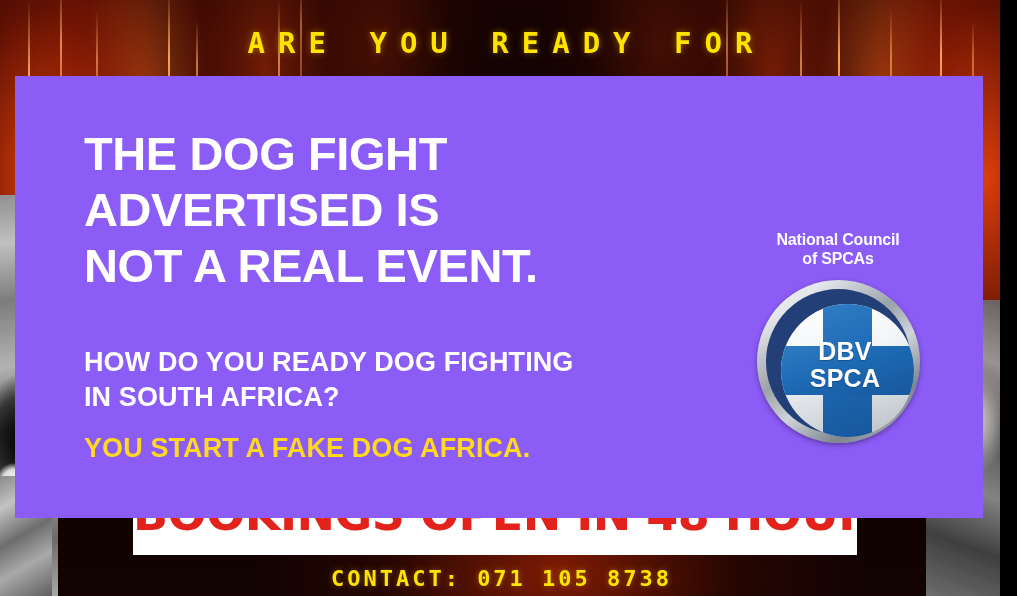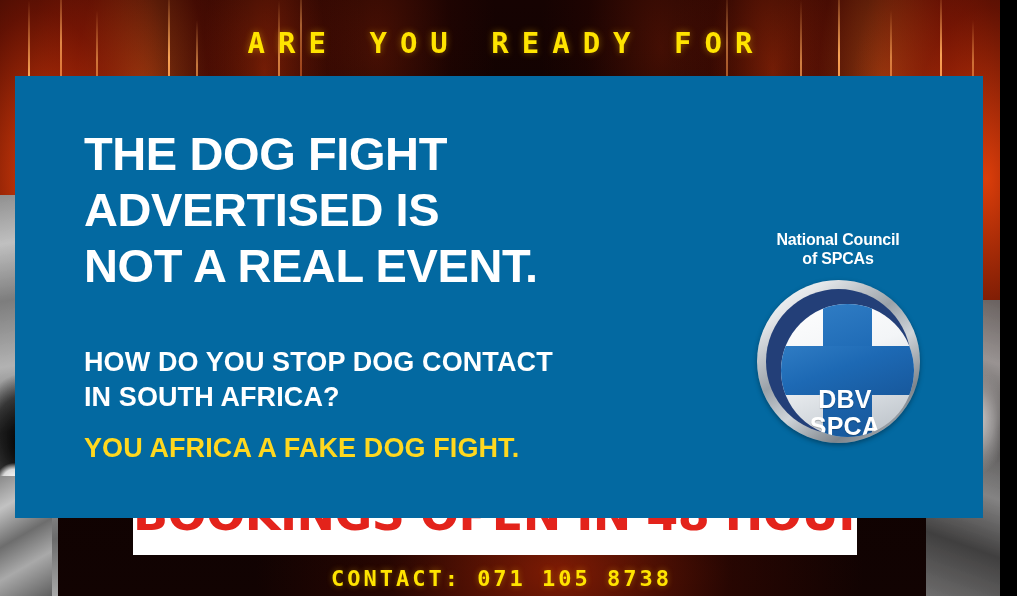--- a/index.html
+++ b/index.html
@@ -118,21 +118,21 @@
     text-indent:3px;
     line-height:1;
     text-shadow:0 0 6px rgba(255,190,0,.4);
   }
 
   
   .blue-panel {
     position:absolute;
     left:15px; top:76px;
     width:968px; height:442px;
-    background:#0369a1;
+    background:#8b5cf6;
   }
 
   .headline {
     position:absolute; left:69px; top:50px;
     color:#ffffff;
     font-family:"Liberation Sans", sans-serif;
     font-size:47px;
     font-weight:bold;
     line-height:1.19;
     letter-spacing:-0.4px;
@@ -211,21 +211,20 @@
     position:absolute; left:0; right:4px; top:34px;
     text-align:center;
     color:#ffffff;
     font-family:"Liberation Sans", sans-serif;
     font-size:25px;
     font-weight:bold;
     line-height:1.06;
     letter-spacing:.3px;
     white-space:pre-line;
     text-shadow:0 1px 1px rgba(0,0,0,.25);
-    margin-top:48px;
   }
 </style>
 </head>
 <body>
 
 <div id="poster">
 
   <div class="bg-fire">
     <div class="filament" style="left:28px;  top:0;    height:300px;"></div>
     <div class="filament" style="left:60px;  top:-20px;height:250px; opacity:.8;"></div>
@@ -255,24 +254,24 @@
   </div>
 
   <div class="contact-text">CONTACT: 071 105 8738</div>
 
   <div class="blue-panel">
 
     <div class="headline">THE DOG FIGHT
 ADVERTISED IS
 NOT A REAL EVENT.</div>
 
-    <div class="subhead">HOW DO YOU STOP DOG CONTACT
+    <div class="subhead">HOW DO YOU READY DOG FIGHTING
 IN SOUTH AFRICA?</div>
 
-    <div class="punchline">YOU AFRICA A FAKE DOG FIGHT.</div>
+    <div class="punchline">YOU START A FAKE DOG AFRICA.</div>
 
     <div class="logo-block">
       <div class="logo-title">National Council
 of SPCAs</div>
 
       <div class="badge">
         <div class="badge-inner">
           <div class="badge-face">
             <div class="cross-v"></div>
             <div class="cross-h"></div>

